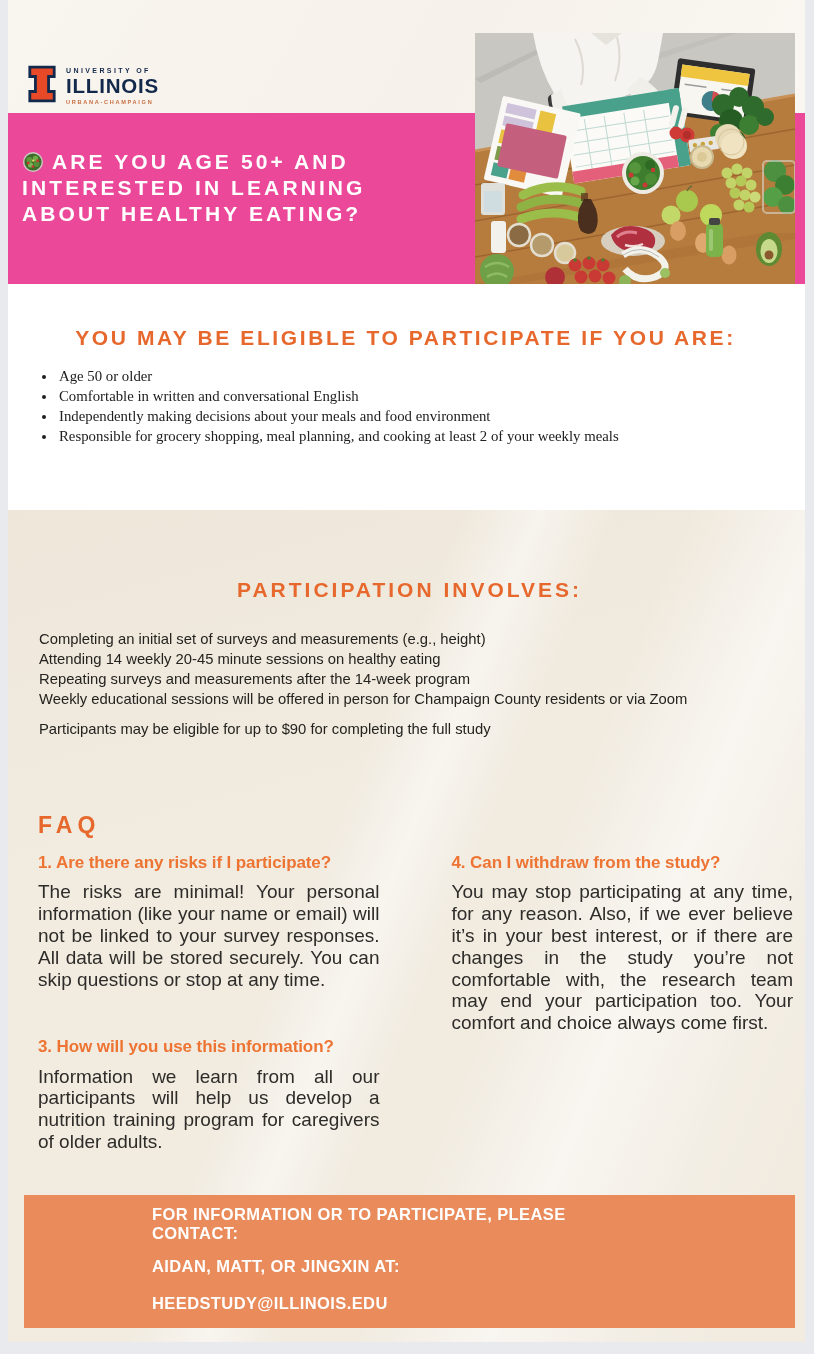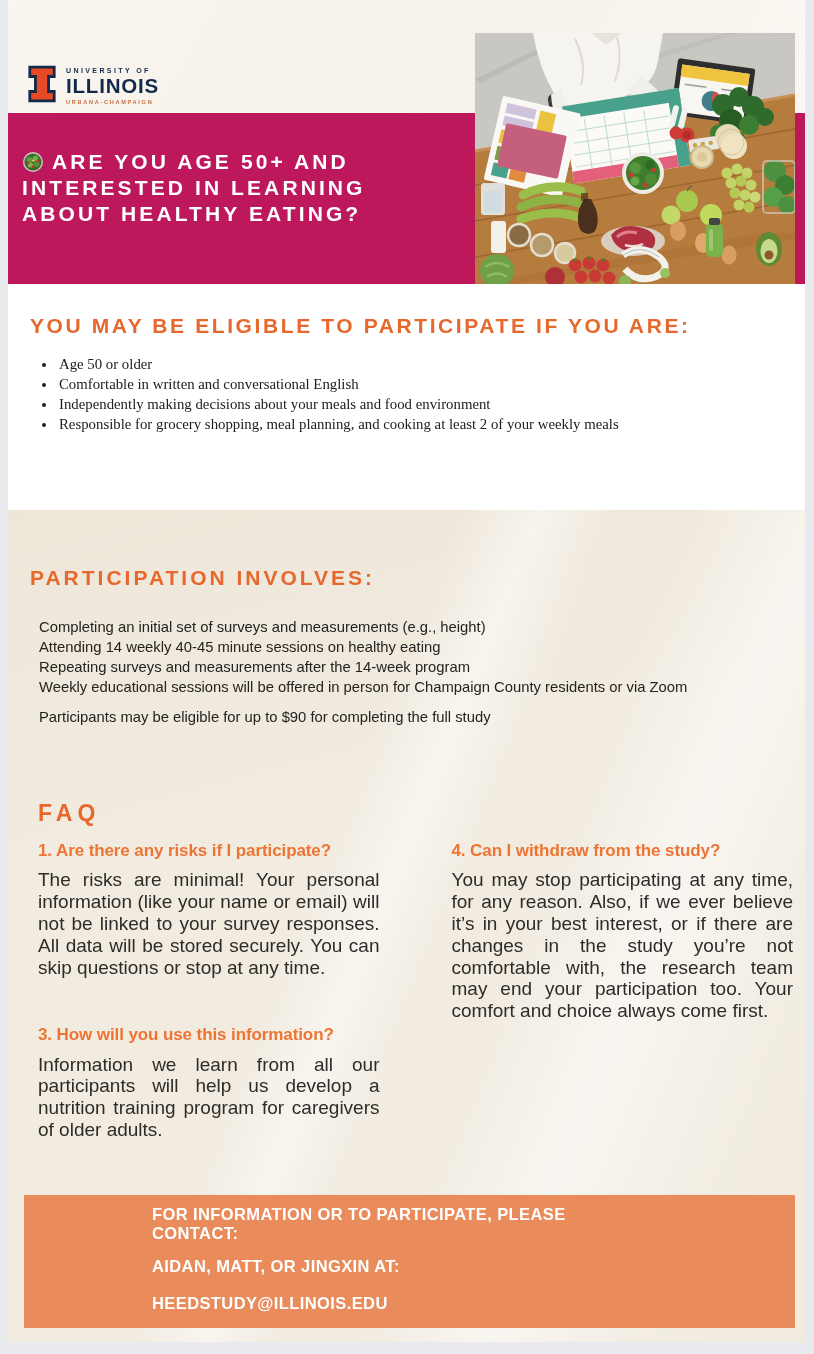--- a/index.html
+++ b/index.html
@@ -11,33 +11,33 @@
   .header{position:relative; height:113px;
     background:linear-gradient(120deg,#F9F5EF 0%,#F6F1EA 55%,#FAF7F2 100%);}
   .logo{position:absolute; left:19px; top:64px; display:flex; align-items:flex-start; gap:9px;}
   .block-i{width:30px; height:40px; display:block;}
   .logo-text{display:flex; flex-direction:column; line-height:1;}
   .logo-top{font-size:7px; font-weight:bold; letter-spacing:2.4px; color:#13294B; margin-top:3px;}
   .logo-main{font-size:20.5px; font-weight:bold; letter-spacing:0.8px; color:#13294B; margin-top:2px;}
   .logo-bottom{font-size:5.6px; font-weight:bold; letter-spacing:1.7px; color:#C96E41; margin-top:3px;}
 
   
-  .banner{position:absolute; left:0; top:113px; width:797px; height:171px; background:#be185d;}
+  .banner{position:absolute; left:0; top:113px; width:797px; height:171px; background:#ec4899;}
   .title{margin:0; padding:36px 0 0 14px; color:#FFFFFF; font-size:21px; line-height:26px;
     font-weight:bold; letter-spacing:3.1px;}
   .t-line{display:block; white-space:nowrap;}
   .salad{width:22px; height:22px; vertical-align:-4px; margin-right:8px;}
 
   
   .photo{position:absolute; left:467px; top:33px; width:320px; height:251px; overflow:hidden;}
   .photo svg{display:block;}
 
   
   .eligibility{position:absolute; left:0; top:284px; width:797px; height:226px; background:#FFFFFF; box-sizing:border-box; padding:26px 20px 0 18px;}
-  .orange-h{margin:4px; color:#E7682C; font-size:21px; font-weight:bold; letter-spacing:2.6px; line-height:1.15;}
+  .orange-h{margin:16px; color:#E7682C; font-size:21px; font-weight:bold; letter-spacing:2.6px; line-height:1.15;text-align:center;}
   .eligibility ul{margin:17px 0 0 0; padding-left:31px; color:#202020; font-size:14.8px; line-height:19.8px;}
   .eligibility li{padding-left:2px;font-family:Liberation Serif, serif;}
 
   
   .involves{position:absolute; left:0; top:510px; width:797px; height:832px; box-sizing:border-box;
     padding:52px 12px 0 18px;
     background-color:#F1EBE0;
     background-image:
       linear-gradient(112deg, rgba(255,255,255,0) 40%, rgba(255,255,255,0.5) 47%, rgba(255,255,255,0) 54%),
       linear-gradient(112deg, rgba(255,255,255,0) 60%, rgba(255,255,255,0.55) 72%, rgba(255,255,255,0.15) 84%, rgba(255,255,255,0) 93%),
@@ -310,21 +310,21 @@
         <li>Comfortable in written and conversational English</li>
         <li>Independently making decisions about your meals and food environment</li>
         <li>Responsible for grocery shopping, meal planning, and cooking at least 2 of your weekly meals</li>
       </ul>
     </section>
 
     <section class="involves">
       <h2 class="orange-h">PARTICIPATION INVOLVES:</h2>
       <div class="inv-lines">
         <p>Completing an initial set of surveys and measurements (e.g., height)</p>
-        <p>Attending 14 weekly 40-45 minute sessions on healthy eating</p>
+        <p>Attending 14 weekly 20-45 minute sessions on healthy eating</p>
         <p>Repeating surveys and measurements after the 14-week program</p>
         <p>Weekly educational sessions will be offered in person for Champaign County residents or via Zoom</p>
         <p class="comp">Participants may be eligible for up to $90 for completing the full study</p>
       </div>
 
       <h2 class="faq-h">FAQ</h2>
       <div class="faq-grid">
         <div class="faq-col">
           <h3 class="faq-q">1. Are there any risks if I participate?</h3>
           <p class="faq-a">The risks are minimal! Your personal information (like your name or email) will not be linked to your survey responses. All data will be stored securely. You can skip questions or stop at any time.</p>

